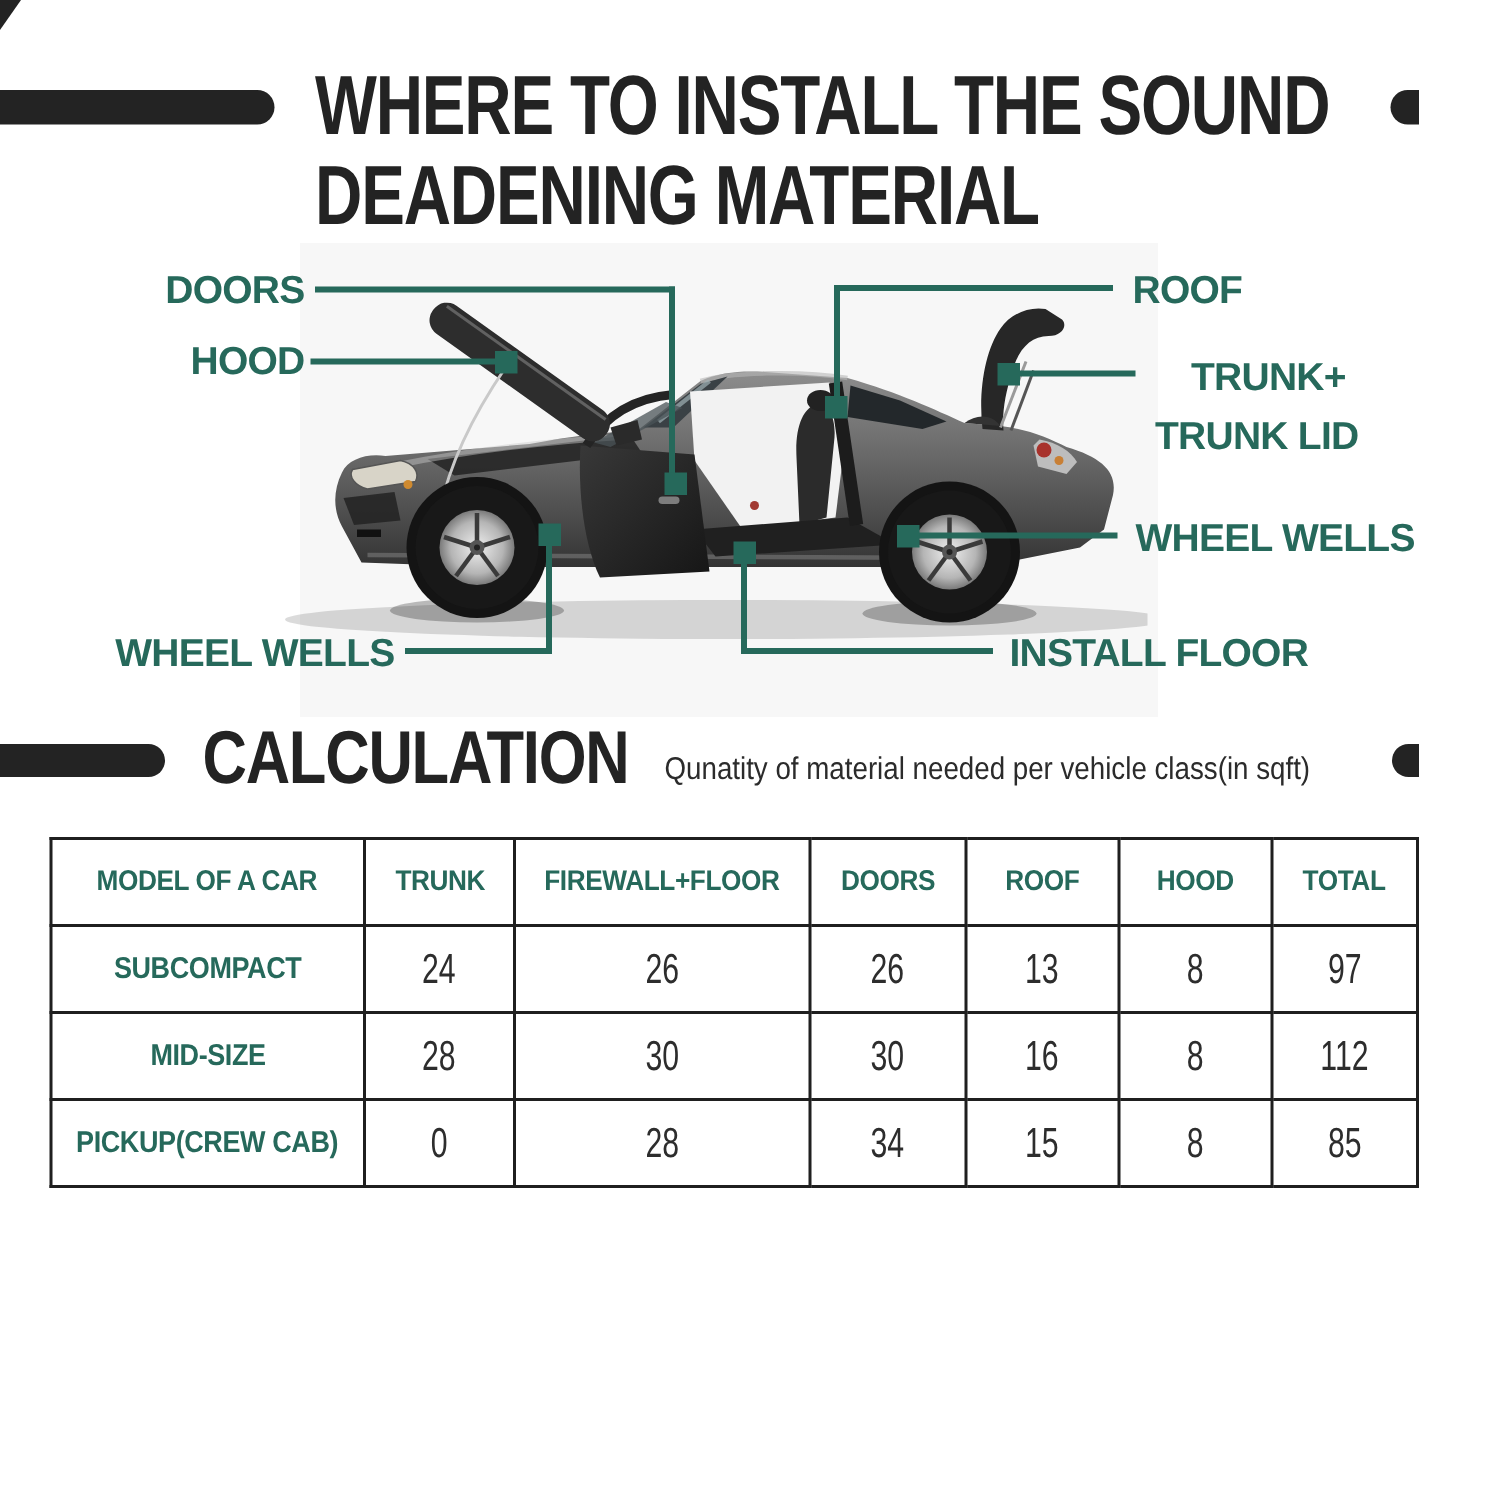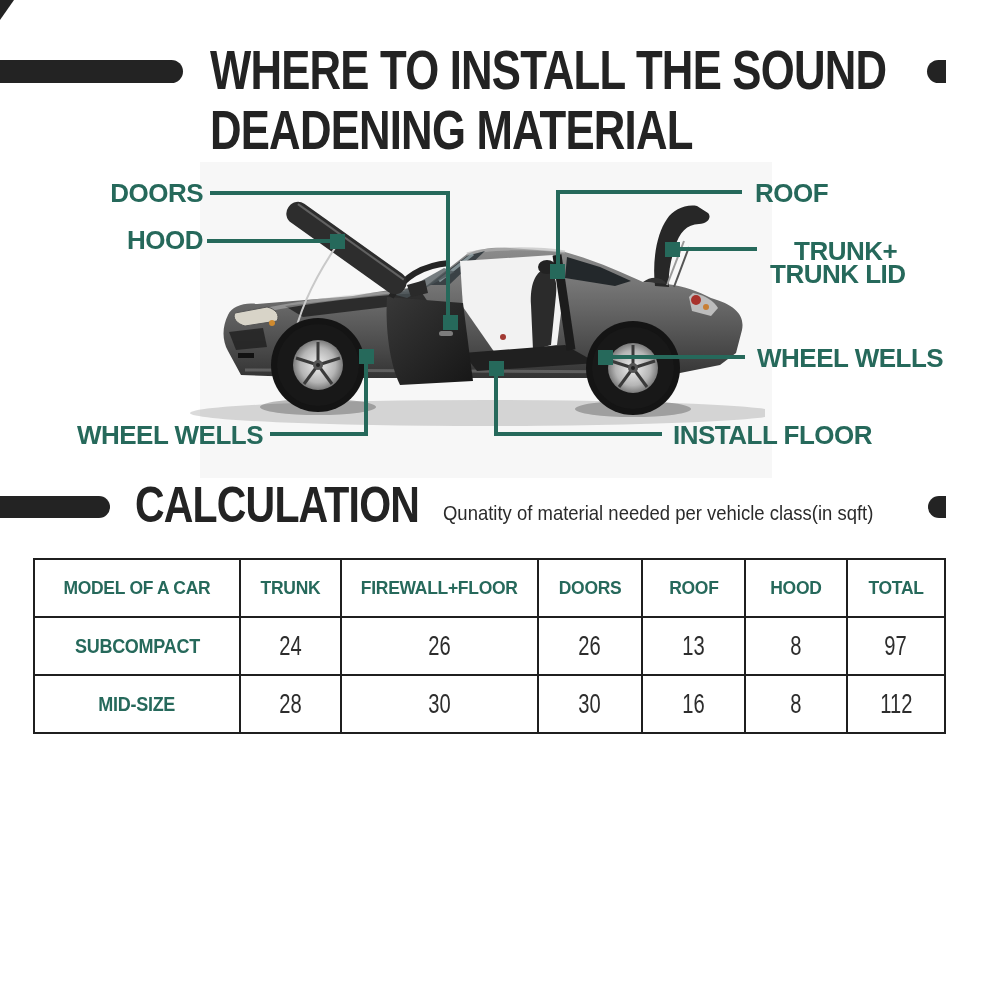--- a/index.html
+++ b/index.html
@@ -183,21 +183,21 @@
   <div class="sq" style="left:489px;top:361px;"></div>
 
   <div class="lead" style="left:364px;top:356px;width:4px;height:80px;"></div>
   <div class="lead" style="left:270px;top:432px;width:98px;height:4px;"></div>
   <div class="sq" style="left:359px;top:349px;"></div>
 
   <div class="lbl right" style="left:60px;top:180px;width:143px;">DOORS</div>
   <div class="lbl right" style="left:60px;top:227px;width:143px;">HOOD</div>
   <div class="lbl" style="left:755px;top:180px;">ROOF</div>
   <div class="lbl" style="left:794px;top:238px;">TRUNK+</div>
-  <div class="lbl" style="left:770px;top:261px;">TRUNK LID</div>
+  <div class="lbl" style="left:770px;top:277px;">TRUNK LID</div>
   <div class="lbl" style="left:757px;top:345px;">WHEEL WELLS</div>
   <div class="lbl" style="left:673px;top:422px;">INSTALL FLOOR</div>
   <div class="lbl right" style="left:60px;top:422px;width:203px;">WHEEL WELLS</div>
 
   <div class="bar calc-left"></div>
   <div class="bar calc-right"></div>
   <div class="calc-heading">CALCULATION</div>
   <div class="calc-subtitle">Qunatity of material needed per vehicle class(in sqft)</div>
 
   <table class="calc-table">
@@ -231,16 +231,25 @@
     </tr>
     <tr>
       <td><span class="rowlbl">MID-SIZE</span></td>
       <td><span class="num">28</span></td>
       <td><span class="num">30</span></td>
       <td><span class="num">30</span></td>
       <td><span class="num">16</span></td>
       <td><span class="num">8</span></td>
       <td><span class="num">112</span></td>
     </tr>
+    <tr>
+      <td><span class="rowlbl">PICKUP(CREW CAB)</span></td>
+      <td><span class="num">0</span></td>
+      <td><span class="num">28</span></td>
+      <td><span class="num">34</span></td>
+      <td><span class="num">15</span></td>
+      <td><span class="num">8</span></td>
+      <td><span class="num">85</span></td>
+    </tr>
     </tbody>
   </table>
 
 </div>
 
 </body></html>

